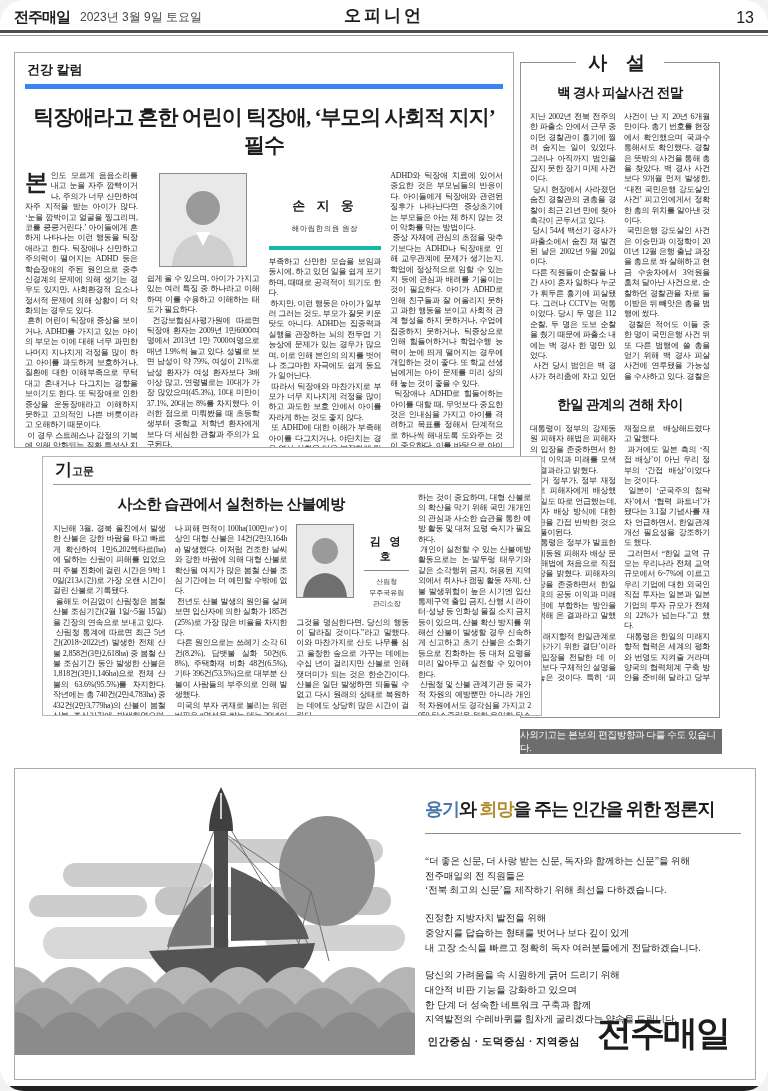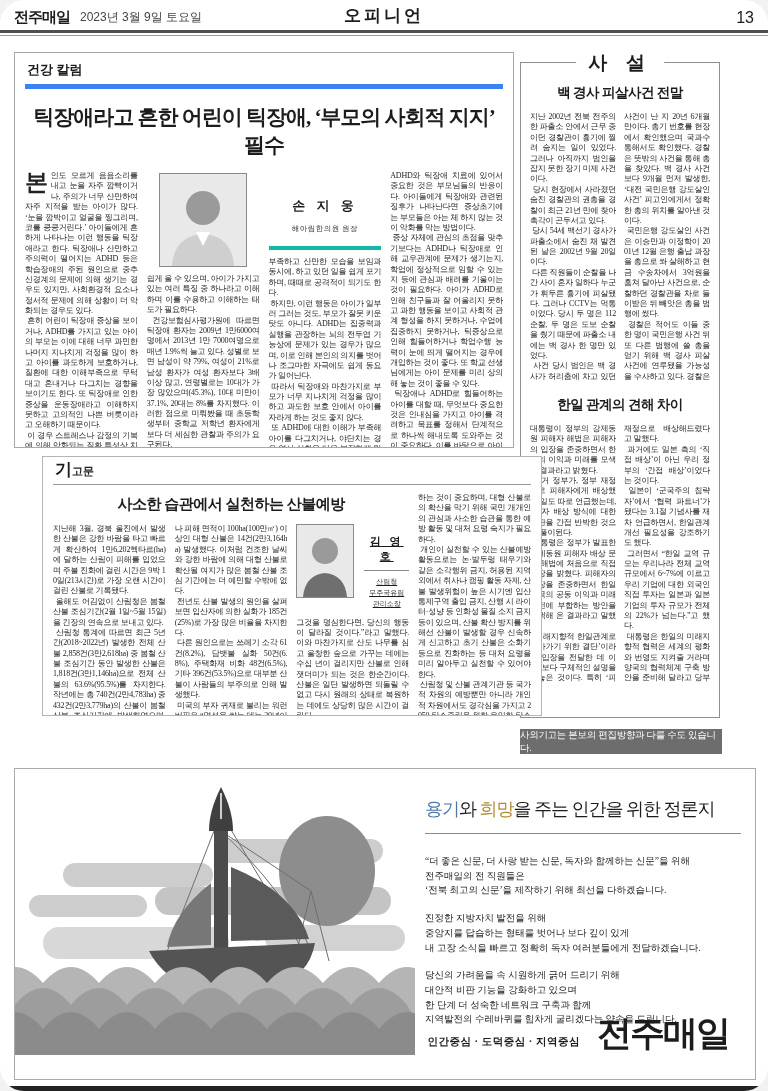--- a/index.html
+++ b/index.html
@@ -48,31 +48,31 @@
   .contrib-box { position:absolute; left:14px; top:456px; width:500px; height:260px; border:1px solid #b5b5b5; background:#fff; padding:1px 10px; overflow:hidden;margin-left:28px; }
   .contrib-kicker { border-bottom:1px solid #999; padding:0 0 3px 2px; font-family:"Liberation Sans", sans-serif; }
   .contrib-kicker .big { font-size:17px; font-weight:bold; }
   .contrib-kicker .small { font-size:11px; font-weight:bold; }
   .contrib-body { display:flex; gap:9px; margin-top:6px; height:254px; }
   .contrib-left { width:356px; }
   .contrib-title { text-align:center; font-size:15px; font-weight:bold; letter-spacing:-0.5px; margin:4px 0 10px 0; }
   .cols3 { display:flex; gap:9px; height:218px; }
   .cols3 > div { flex:1; overflow:hidden; }
   .contrib-right { flex:1; overflow:hidden; padding-top:2px; }
-  .c-author { display:flex; gap:10px; margin-bottom:7px; align-items:flex-start;text-decoration:underline; }
+  .c-author { display:flex; gap:10px; margin-bottom:7px; align-items:flex-start; }
   .c-photo { width:58px; height:74px; border:1px solid #8a8a8a; background:#ececec; flex:none; }
   .c-author-meta { flex:1; text-align:center; padding-top:10px; }
   .c-author-name { font-size:11px; font-weight:bold; letter-spacing:3px; border-bottom:1px solid #888; padding-bottom:6px; }
   .c-author-org { font-size:7px; margin-top:6px; line-height:1.6; white-space:pre-line; color:#333; }
 
   
   .ad-box { position:absolute; left:14px; top:768px; width:742px; height:312px; border:1px solid #aaaaaa; background:#fff; overflow:hidden; }
   .ad-illus { position:absolute; left:0; top:6px; }
   .ad-text { position:absolute; left:410px; top:28px; width:316px; }
-  .ad-title { font-size:18px; font-weight:normal; letter-spacing:-1px; white-space:nowrap; }
+  .ad-title { font-size:18px; font-weight:bold; letter-spacing:-1px; white-space:nowrap; }
   .ad-rule { height:1px; background:#8a8a8a; margin:12px 0 20px 0; }
   .ad-p { font-size:9.5px; line-height:1.55; margin-bottom:13px; white-space:pre-line; color:#222; }
   .ad-sign { position:absolute; right:26px; bottom:22px; display:flex; align-items:baseline; gap:17px; }
   .ad-slogan { font-size:10.5px; font-weight:bold; letter-spacing:0.5px; }
   .ad-brand { font-family:"Liberation Sans", sans-serif; font-size:35px; font-weight:bold; letter-spacing:-2px; }
 
   .footer-rule { position:absolute; left:0; right:0; bottom:0; height:5px; background:#222; }
 </style>
 </head>
 <body>

